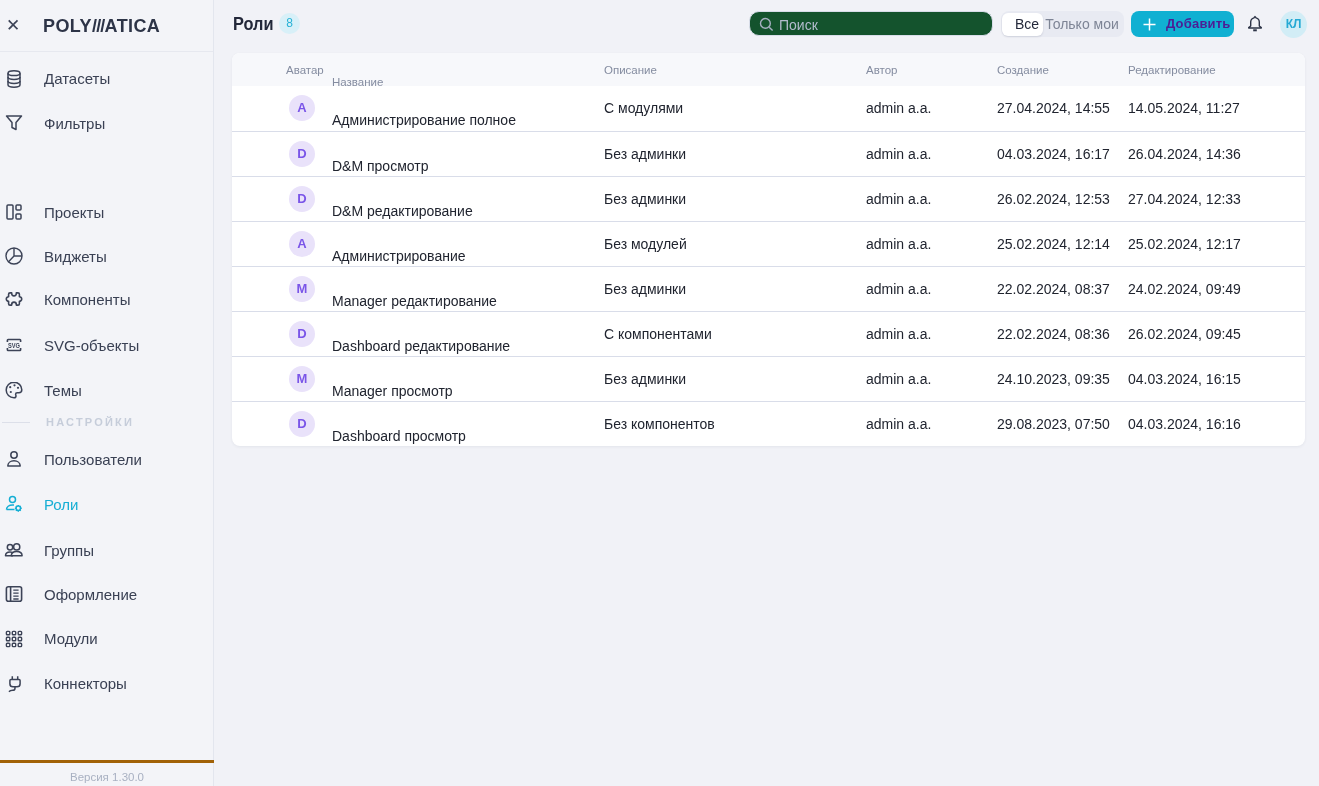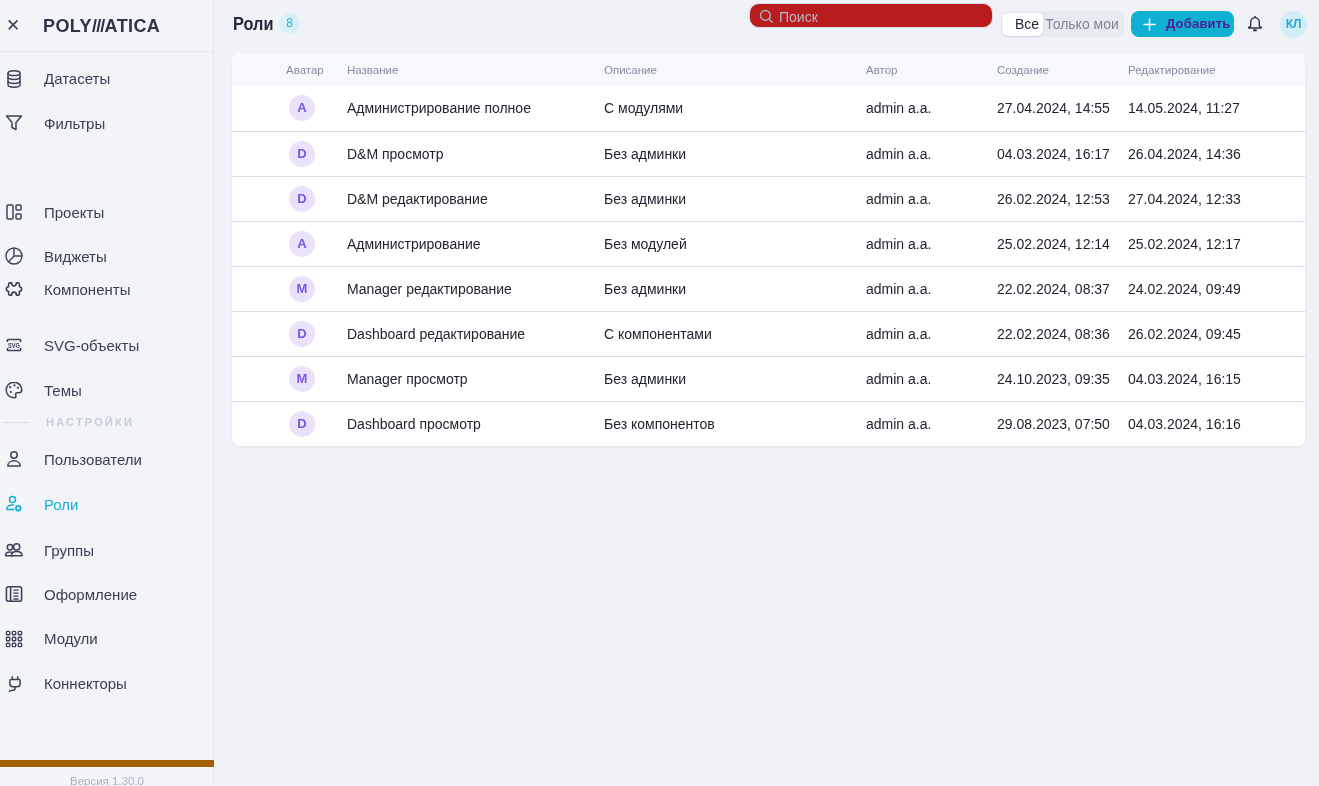--- a/index.html
+++ b/index.html
@@ -41,32 +41,32 @@
   .section-hd {
     position:absolute; left:0; width:214px;
     font-size:11px; font-weight:bold; letter-spacing:2.2px; color:#c6cdda;
   }
   .section-hd .line {
     position:absolute; left:2px; top:6px; width:28px; height:1px; background:#dcdfe9;
   }
   .section-hd .txt { position:absolute; left:46px; top:0; }
   .version-bar {
     position:absolute; left:0; bottom:0; width:214px; height:26px;
-    border-top:7px solid #a16207;
+    border-top:3px solid #a16207;
     font-size:11.5px; color:#a9b1c2; text-align:center; line-height:29px;
   }
   
   .title { position:absolute; left:233px; top:13px; font-size:19px; font-weight:bold; color:#23283a; transform:scaleX(0.86); transform-origin:left center; }
   .badge {
     position:absolute; left:279px; top:13px; width:21px; height:21px; border-radius:50%;
     background:#d8f0f8; color:#27b2d6; font-size:12px; text-align:center; line-height:21px;
   }
   .search {
-    position:absolute; left:749px; top:3px; width:244px; height:25px;
-    background:#b91c1c; border:1px solid #d8dde9; border-radius:10px;
+    position:absolute; left:749px; top:11px; width:244px; height:25px;
+    background:#14532d; border:1px solid #d8dde9; border-radius:10px;
   }
   .search svg { position:absolute; left:9px; top:5px; }
   .search .ph { position:absolute; left:29px; top:5px; font-size:14px; color:#b3bccd; }
   .toggle {
     position:absolute; left:1001px; top:11px; width:123px; height:26px;
     background:#e8eaf2; border-radius:8px;
   }
   .toggle .opt1 {
     position:absolute; left:1px; top:1.5px; width:41px; height:23px;
     background:#fff; border-radius:6px; font-size:14px; color:#23283a;
@@ -103,21 +103,21 @@
     position:absolute; left:0; width:100%; height:45px;
     border-top:1px solid #d9dde9; font-size:14px; color:#20242f;
   }
   .trow span { position:absolute; top:14px; }
   .av {
     position:absolute; left:57px; top:9px; width:26px; height:26px; border-radius:50%;
     background:#e9e2fa; color:#7a55e8; font-size:13px; font-weight:bold;
     text-align:center; line-height:26px;
   }
   .c-ava  { left:54px; }
-  .c-name { left:115px; }
+  .c-name { left:100px;margin-top:12px; }
   .c-desc { left:372px; }
   .c-auth { left:634px; }
   .c-crea { left:765px; }
   .c-edit { left:896px; }
   .trow span, .thead span { white-space:nowrap; }
 </style>
 </head>
 <body>
   <div class="sidebar">
     <div class="logo-row">
@@ -147,21 +147,21 @@
       </svg>
       <span class="lbl">Проекты</span>
     </div>
     <div class="nav-item" style="top:234.0px">
       <svg viewBox="0 0 20 20" fill="none" stroke="#3c4357" stroke-width="1.4">
         <circle cx="10" cy="10" r="8"></circle>
         <path d="M10 2 L10 10 L18 10 M10 10 L4.3 15.9"></path>
       </svg>
       <span class="lbl">Виджеты</span>
     </div>
-    <div class="nav-item" style="top:267px">
+    <div class="nav-item" style="top:277px">
       <svg viewBox="0 0 20 20" fill="none" stroke="#3c4357" stroke-width="1.6" stroke-linejoin="round">
         <path d="M6 3.9 L7.7 3.9 L7.7 4.6 A2.3 2.3 0 0 0 12.3 4.6 L12.3 3.9 L14 3.9 C14.8 3.9 15.4 4.5 15.4 5.3 L15.4 7.7 A2.27 2.27 0 1 1 15.4 12.3 L15.4 14.7 C15.4 15.5 14.8 16.1 14 16.1 L12.3 16.1 L12.3 15.4 A2.3 2.3 0 0 0 7.7 15.4 L7.7 16.1 L6 16.1 C5.2 16.1 4.6 15.5 4.6 14.7 L4.6 12.3 A2.27 2.27 0 1 1 4.6 7.7 L4.6 5.3 C4.6 4.5 5.2 3.9 6 3.9 Z"></path>
       </svg>
       <span class="lbl">Компоненты</span>
     </div>
     <div class="nav-item" style="top:323.3px">
       <svg viewBox="0 0 20 20" fill="none" stroke="#3c4357" stroke-width="1.6">
         <path d="M3.4 7 L3.4 5.2 C3.4 4.8 3.7 4.5 4.1 4.5 L15.9 4.5 C16.3 4.5 16.6 4.8 16.6 5.2 L16.6 7"></path>
         <path d="M3.4 13 L3.4 14.8 C3.4 15.2 3.7 15.5 4.1 15.5 L15.9 15.5 C16.3 15.5 16.6 15.2 16.6 14.8 L16.6 13"></path>
         <text x="10" y="12.6" font-size="7.4" font-weight="bold" fill="#3c4357" stroke="none" text-anchor="middle" font-family="Liberation Sans" textLength="12" lengthAdjust="spacingAndGlyphs">SVG</text>

